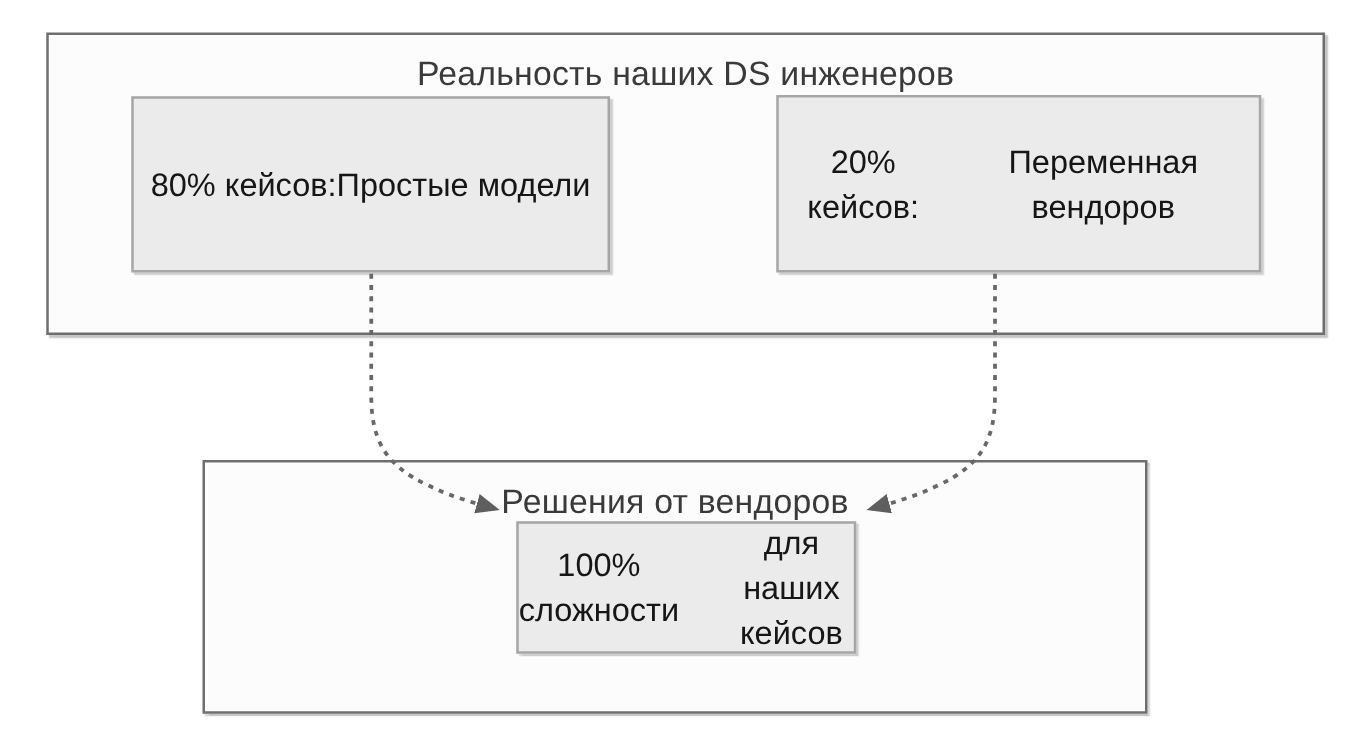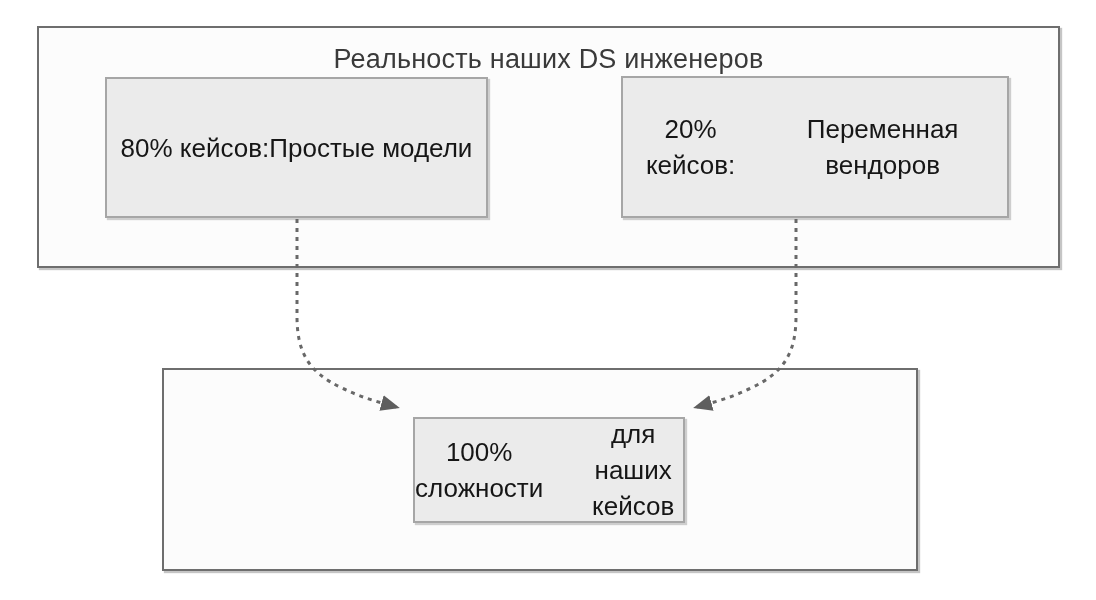--- a/index.html
+++ b/index.html
@@ -75,20 +75,21 @@
       <span>Простые модели</span>
     </div>
 
     <div class="inner-box" id="box-20">
       <span>20% кейсов:</span>
       <span>Переменная вендоров</span>
     </div>
   </div>
 
   <div class="container" id="bottom-container">
+    <div class="container-title">Решения от вендоров</div>
 
     <div class="inner-box" id="box-100">
       <span>100% сложности</span>
       <span>для наших кейсов</span>
     </div>
   </div>
 
   <svg id="connector-layer" viewBox="0 0 1096 600" xmlns="http://www.w3.org/2000/svg">
     <defs>
       <marker id="arrowhead" markerUnits="userSpaceOnUse" markerWidth="24" markerHeight="20" refX="15" refY="8" orient="auto">

